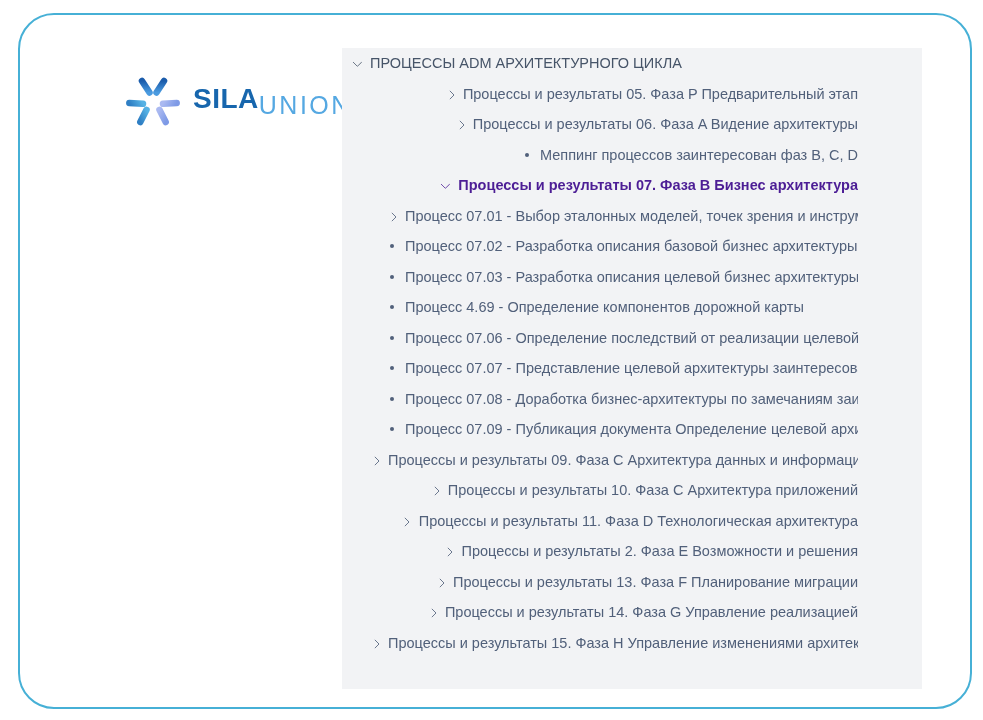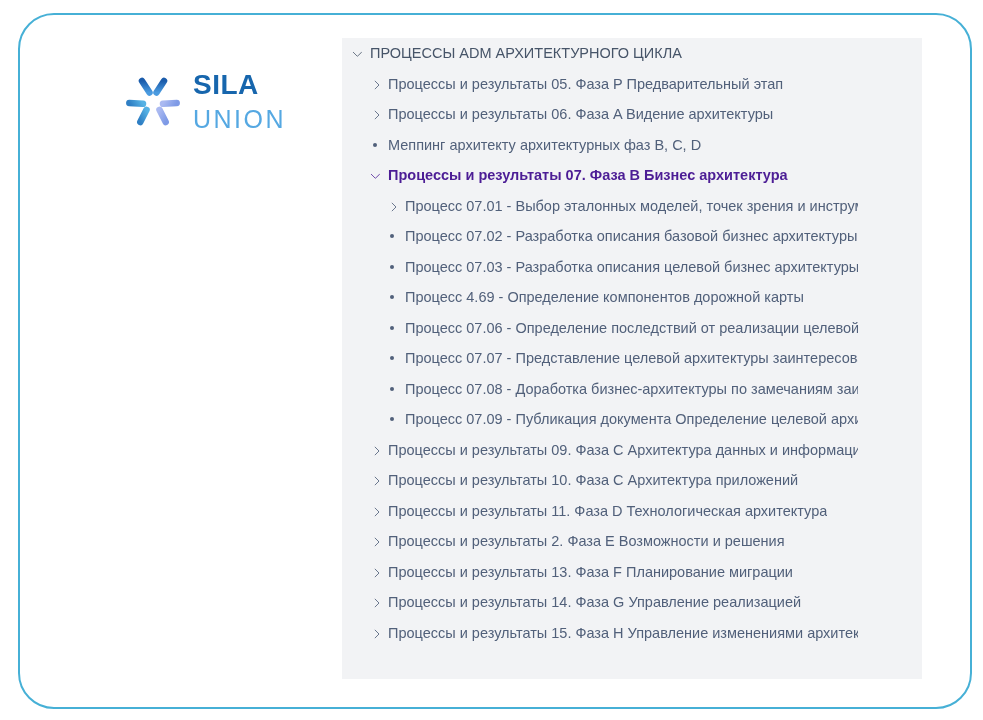--- a/index.html
+++ b/index.html
@@ -17,44 +17,44 @@
     border: 2px solid #46b0d6;
     border-radius: 36px;
     background: #ffffff;
   }
   
   .logo {
     position: absolute;
     left: 100px; top: 52px;
     display: flex; align-items: center; gap: 7px;
   }
-  .logo-text { display: flex; flex-direction: column; line-height: 1; }
+  .logo-text { display: flex; line-height: 1; }
   .logo-sila  { font-size: 28px; font-weight: 800; color: #1766ad; letter-spacing: 0.5px; }
   .logo-union { font-size: 25px; font-weight: 400; color: #55a8e2; letter-spacing: 2.5px; margin-top: 8px; }
   
   .tree-panel {
     position: absolute;
-    left: 322px; top: 23px;           
+    left: 322px; top: 33px;           
     width: 580px; height: 641px;
     background: #f2f3f5;
   }
   .tree-clip {
     width: 516px; height: 100%;
     overflow: hidden;
   }
   .tree-row {
     height: 30.5px;
     display: flex; align-items: center;
     white-space: nowrap;
     font-size: 14.5px;
     color: #51607a;
     cursor: default;
   }
   .tree-row.level-0 { padding-left: 8px;  color: #465468; }
-  .tree-row.level-1 { padding-left: 26px; }
+  .tree-row.level-1 { padding-left: 26px; justify-content: flex-end; }
   .tree-row.level-2 { padding-left: 43px; }
   .tree-row.bold { font-weight: 700; color: #4c1d95; }
   .tree-icon {
     flex: 0 0 14px; width: 14px; height: 14px;
     display: inline-flex; align-items: center; justify-content: center;
     margin-right: 6px;
   }
   .tree-icon.chevron-right::before {
     content: ""; width: 5.5px; height: 5.5px;
     border-right: 1.8px solid currentColor;
@@ -130,21 +130,21 @@
         <div class="tree-row level-1">
           <span class="tree-icon chevron-right"></span>
           <span class="tree-label">Процессы и результаты 05. Фаза P Предварительный этап</span>
         </div>
         <div class="tree-row level-1">
           <span class="tree-icon chevron-right"></span>
           <span class="tree-label">Процессы и результаты 06. Фаза A Видение архитектуры</span>
         </div>
         <div class="tree-row level-1">
           <span class="tree-icon bullet"></span>
-          <span class="tree-label">Меппинг архитекту архитектурных фаз B, C, D</span>
+          <span class="tree-label">Меппинг процессов заинтересован фаз B, C, D</span>
         </div>
         <div class="tree-row level-1 bold">
           <span class="tree-icon chevron-down"></span>
           <span class="tree-label">Процессы и результаты 07. Фаза B Бизнес архитектура</span>
         </div>
         <div class="tree-row level-2">
           <span class="tree-icon chevron-right"></span>
           <span class="tree-label">Процесс 07.01 - Выбор эталонных моделей, точек зрения и инструме</span>
         </div>
         <div class="tree-row level-2">

